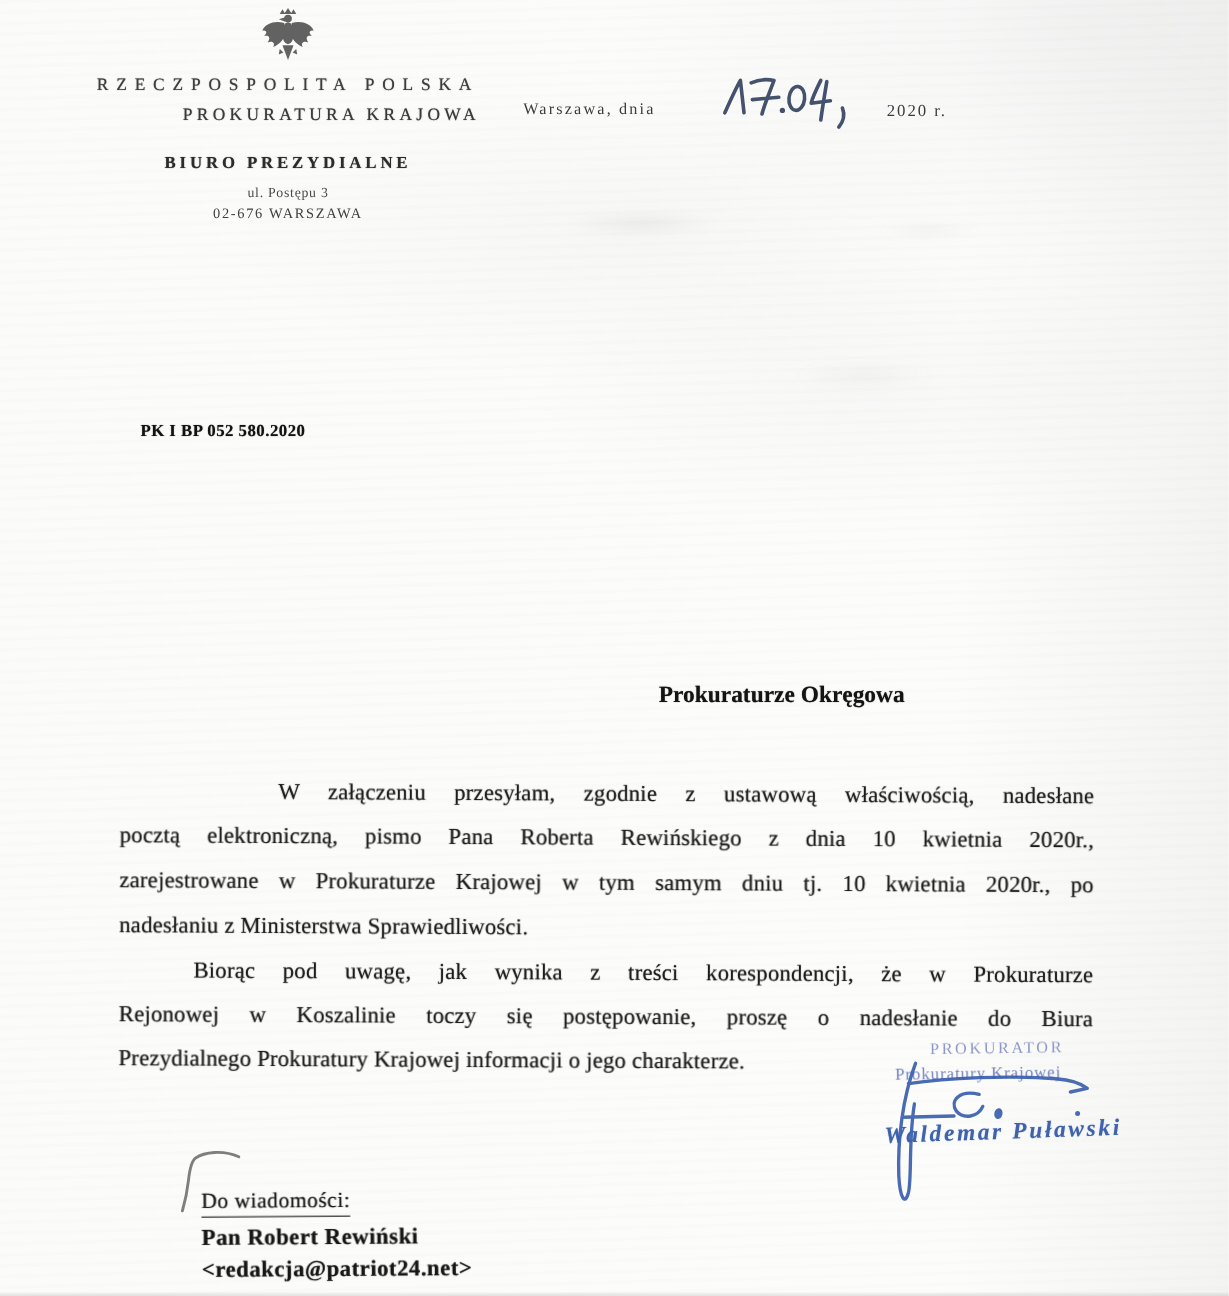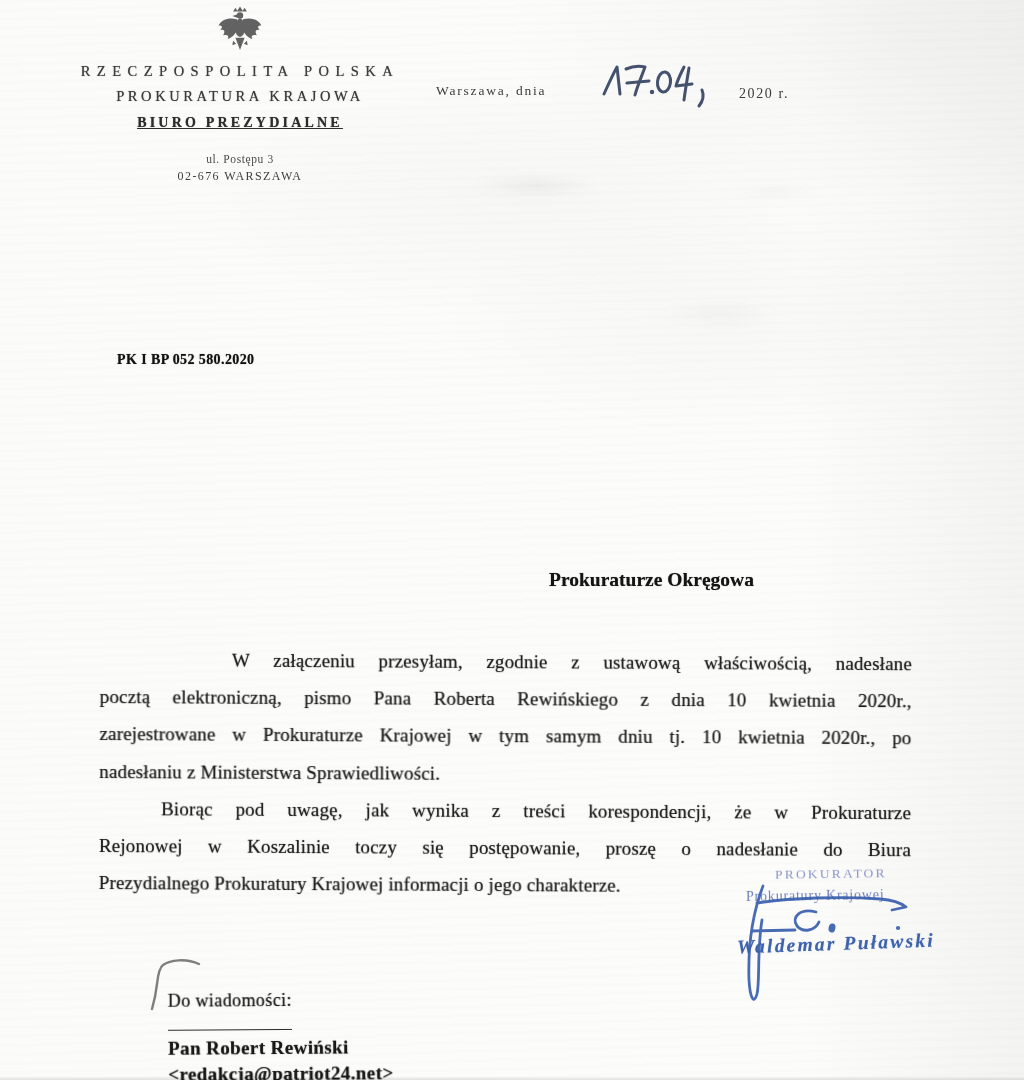--- a/index.html
+++ b/index.html
@@ -14,23 +14,23 @@
       repeating-linear-gradient(178.5deg, rgba(90,90,95,0.013) 0 3px, rgba(255,255,255,0) 3px 9px),
       linear-gradient(90deg,#fbfbfa 0%, #fcfcfb 78%, #f3f3f2 100%);
   }
   .ink{text-shadow:0 0 0.9px rgba(25,25,25,0.65);}
   .soft{filter:blur(0.25px);}
 
   
   .letterhead{position:absolute;left:80px;top:4px;width:320px;text-align:center;color:#3b3b3b;}
   .emblem{display:block;margin:0 auto;filter:blur(0.5px) grayscale(1);opacity:.88;}
   .lh1{margin-top:7px;font-size:14.5px;letter-spacing:6.5px;white-space:nowrap;color:#3e3e3e;}
-  .lh2{margin-top:8px;font-size:14.5px;letter-spacing:3.6px;white-space:nowrap;color:#3a3a3a;}
-  .lh3{margin-top:10px;font-size:14px;font-weight:bold;letter-spacing:3.2px;white-space:nowrap;color:#2c2c2c;text-decoration:underline;}
-  .lh4{margin-top:22px;font-size:11.5px;color:#4a4a4a;letter-spacing:.6px;text-align:center;}
+  .lh2{margin-top:8px;font-size:14.5px;letter-spacing:3.6px;white-space:nowrap;color:#3a3a3a;text-align:right;}
+  .lh3{margin-top:24px;font-size:14px;font-weight:bold;letter-spacing:3.2px;white-space:nowrap;color:#2c2c2c;}
+  .lh4{margin-top:10px;font-size:11.5px;color:#4a4a4a;letter-spacing:.6px;text-align:center;}
   .lh5{margin-top:4px;font-size:12px;letter-spacing:1.4px;color:#404040;}
 
   
   .date-prefix{position:absolute;left:436px;top:83px;font-size:13.5px;letter-spacing:1.8px;color:#3c3c3c;}
   .date-year{position:absolute;left:739px;top:86px;font-size:14px;letter-spacing:1.6px;color:#3c3c3c;text-align:center;}
   .hand-date{position:absolute;left:592px;top:50px;width:130px;height:65px;}
 
   
   .refnum{position:absolute;left:117px;top:352px;font-size:14px;font-weight:bold;letter-spacing:.4px;color:#121212;}
 
@@ -46,21 +46,21 @@
   .ind2{padding-left:62px;}
 
   
   .stamp1{position:absolute;left:775px;top:866px;font-size:13.5px;letter-spacing:2.2px;color:#8d97c8;transform:rotate(-0.8deg);filter:blur(0.3px);}
   .stamp2{position:absolute;left:746px;top:888px;font-size:14px;letter-spacing:.8px;color:#7181bd;transform:rotate(-0.8deg);filter:blur(0.3px);}
   .sig-name{position:absolute;left:737px;top:933px;font-size:19.5px;font-style:italic;font-weight:bold;letter-spacing:2.2px;
             color:#3e63ac;transform:rotate(-2deg);text-shadow:0 0 1px rgba(62,99,172,.45);}
 
   
   .footer{position:absolute;left:168px;top:990px;transform:rotate(-0.4deg);color:#161616;}
-  .f1{font-size:18px;letter-spacing:.4px;border-bottom:1.7px solid #2b2b2b;display:inline-block;padding-bottom:18px;}
+  .f1{font-size:18px;letter-spacing:.4px;border-bottom:1.7px solid #2b2b2b;display:inline-block;padding-bottom:2px;}
   .f2{margin-top:7px;font-size:19px;font-weight:bold;letter-spacing:.4px;}
   .f3{margin-top:4px;font-size:19px;font-weight:bold;letter-spacing:.4px;}
 
   .overlay{position:absolute;left:0;top:0;pointer-events:none;}
   .smudge{position:absolute;filter:blur(4px);}
   .sm1{left:470px;top:176px;width:130px;height:20px;background:radial-gradient(ellipse,rgba(110,110,110,0.09),transparent 70%);}
   .sm2{left:730px;top:185px;width:90px;height:14px;background:radial-gradient(ellipse,rgba(110,110,110,0.07),transparent 70%);}
   .sm3{left:660px;top:300px;width:120px;height:26px;background:radial-gradient(ellipse,rgba(120,120,120,0.05),transparent 70%);}
   .bottom-edge{position:absolute;left:0;bottom:0;width:100%;height:3px;background:linear-gradient(rgba(0,0,0,0.03),rgba(0,0,0,0.1));}
 </style>

